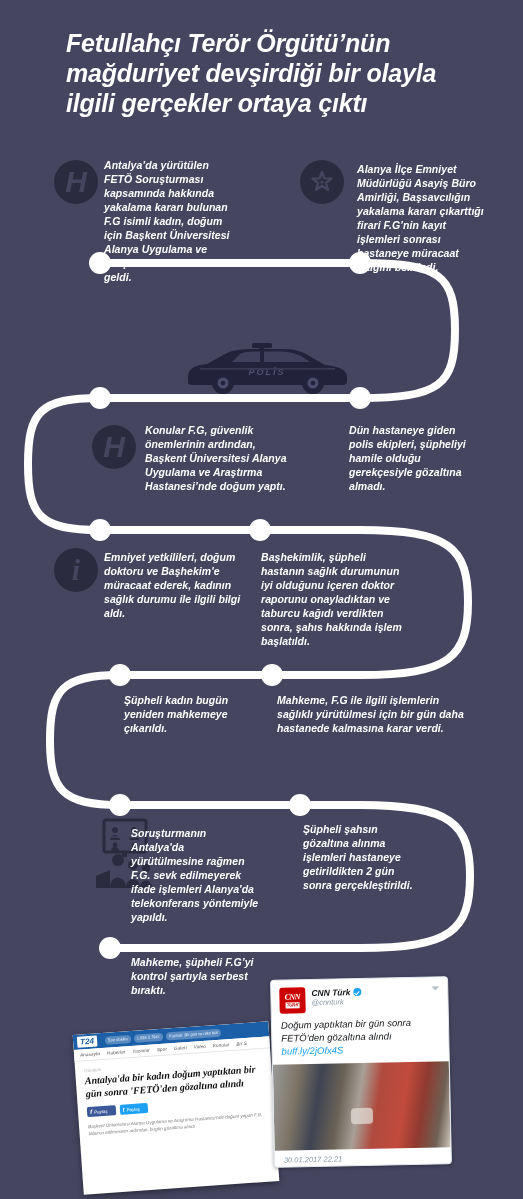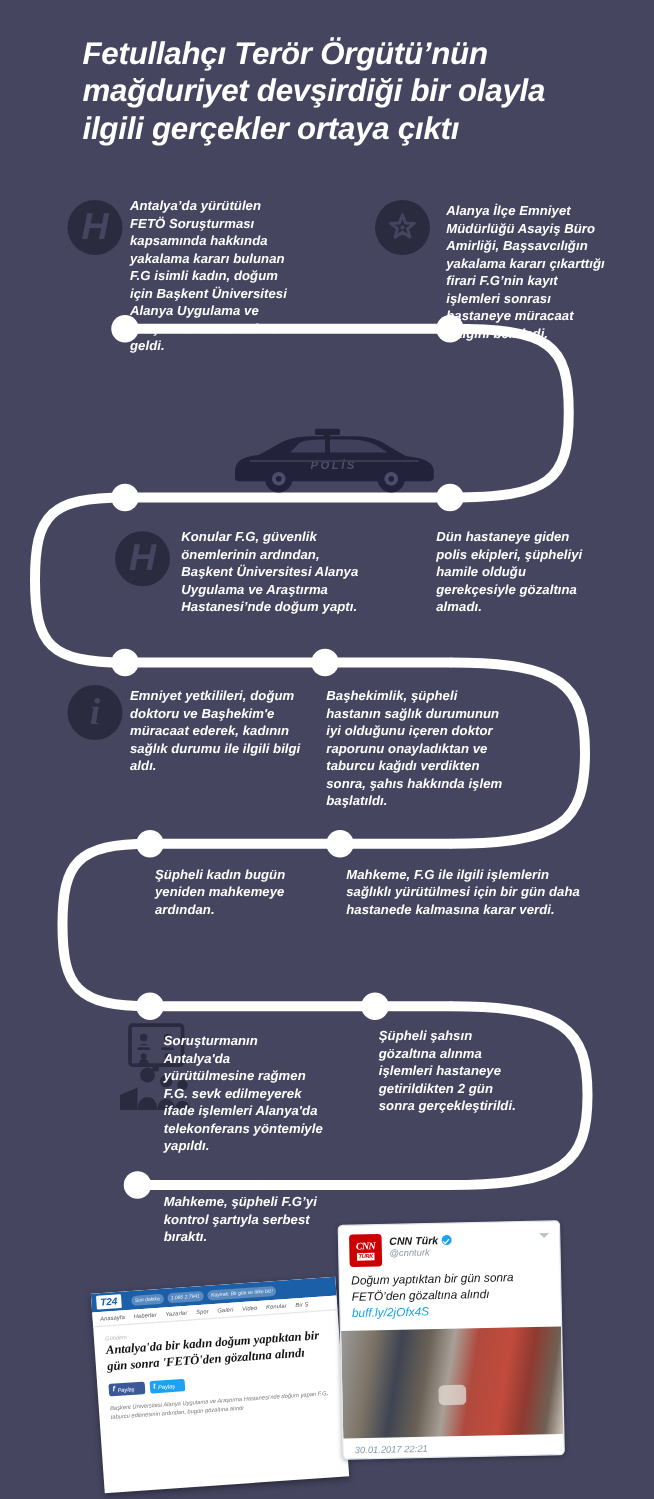--- a/index.html
+++ b/index.html
@@ -378,21 +378,21 @@
 
   <div class="step-text" style="left:349px; top:423px; width:120px;">Dün hastaneye giden polis ekipleri, şüpheliyi hamile olduğu gerekçesiyle gözaltına almadı.</div>
 
   <div class="icon-circle i-icon" style="left:54px; top:548px;">
     <span>i</span>
   </div>
   <div class="step-text" style="left:104px; top:550px; width:140px;">Emniyet yetkilileri, doğum doktoru ve Başhekim'e müracaat ederek, kadının sağlık durumu ile ilgili bilgi aldı.</div>
 
   <div class="step-text" style="left:249px; top:550px; width:150px;margin-left:12px;">Başhekimlik, şüpheli hastanın sağlık durumunun iyi olduğunu içeren doktor raporunu onayladıktan ve taburcu kağıdı verdikten sonra, şahıs hakkında işlem başlatıldı.</div>
 
-  <div class="step-text" style="left:124px; top:693px; width:130px;">Şüpheli kadın bugün yeniden mahkemeye ardından.</div>
+  <div class="step-text" style="left:124px; top:693px; width:130px;">Şüpheli kadın bugün yeniden mahkemeye çıkarıldı.</div>
 
   <div class="step-text" style="left:277px; top:693px; width:190px;">Mahkeme, F.G ile ilgili işlemlerin sağlıklı yürütülmesi için bir gün daha hastanede kalmasına karar verdi.</div>
 
   <div class="teleconf">
     <svg viewBox="0 0 58 70" width="58" height="70">
 
       <rect x="8" y="2" width="42" height="32" rx="2" fill="none" stroke="#2b2b40" stroke-width="3"></rect>
 
       <rect x="26" y="34" width="5" height="5" fill="#2b2b40"></rect>
 

